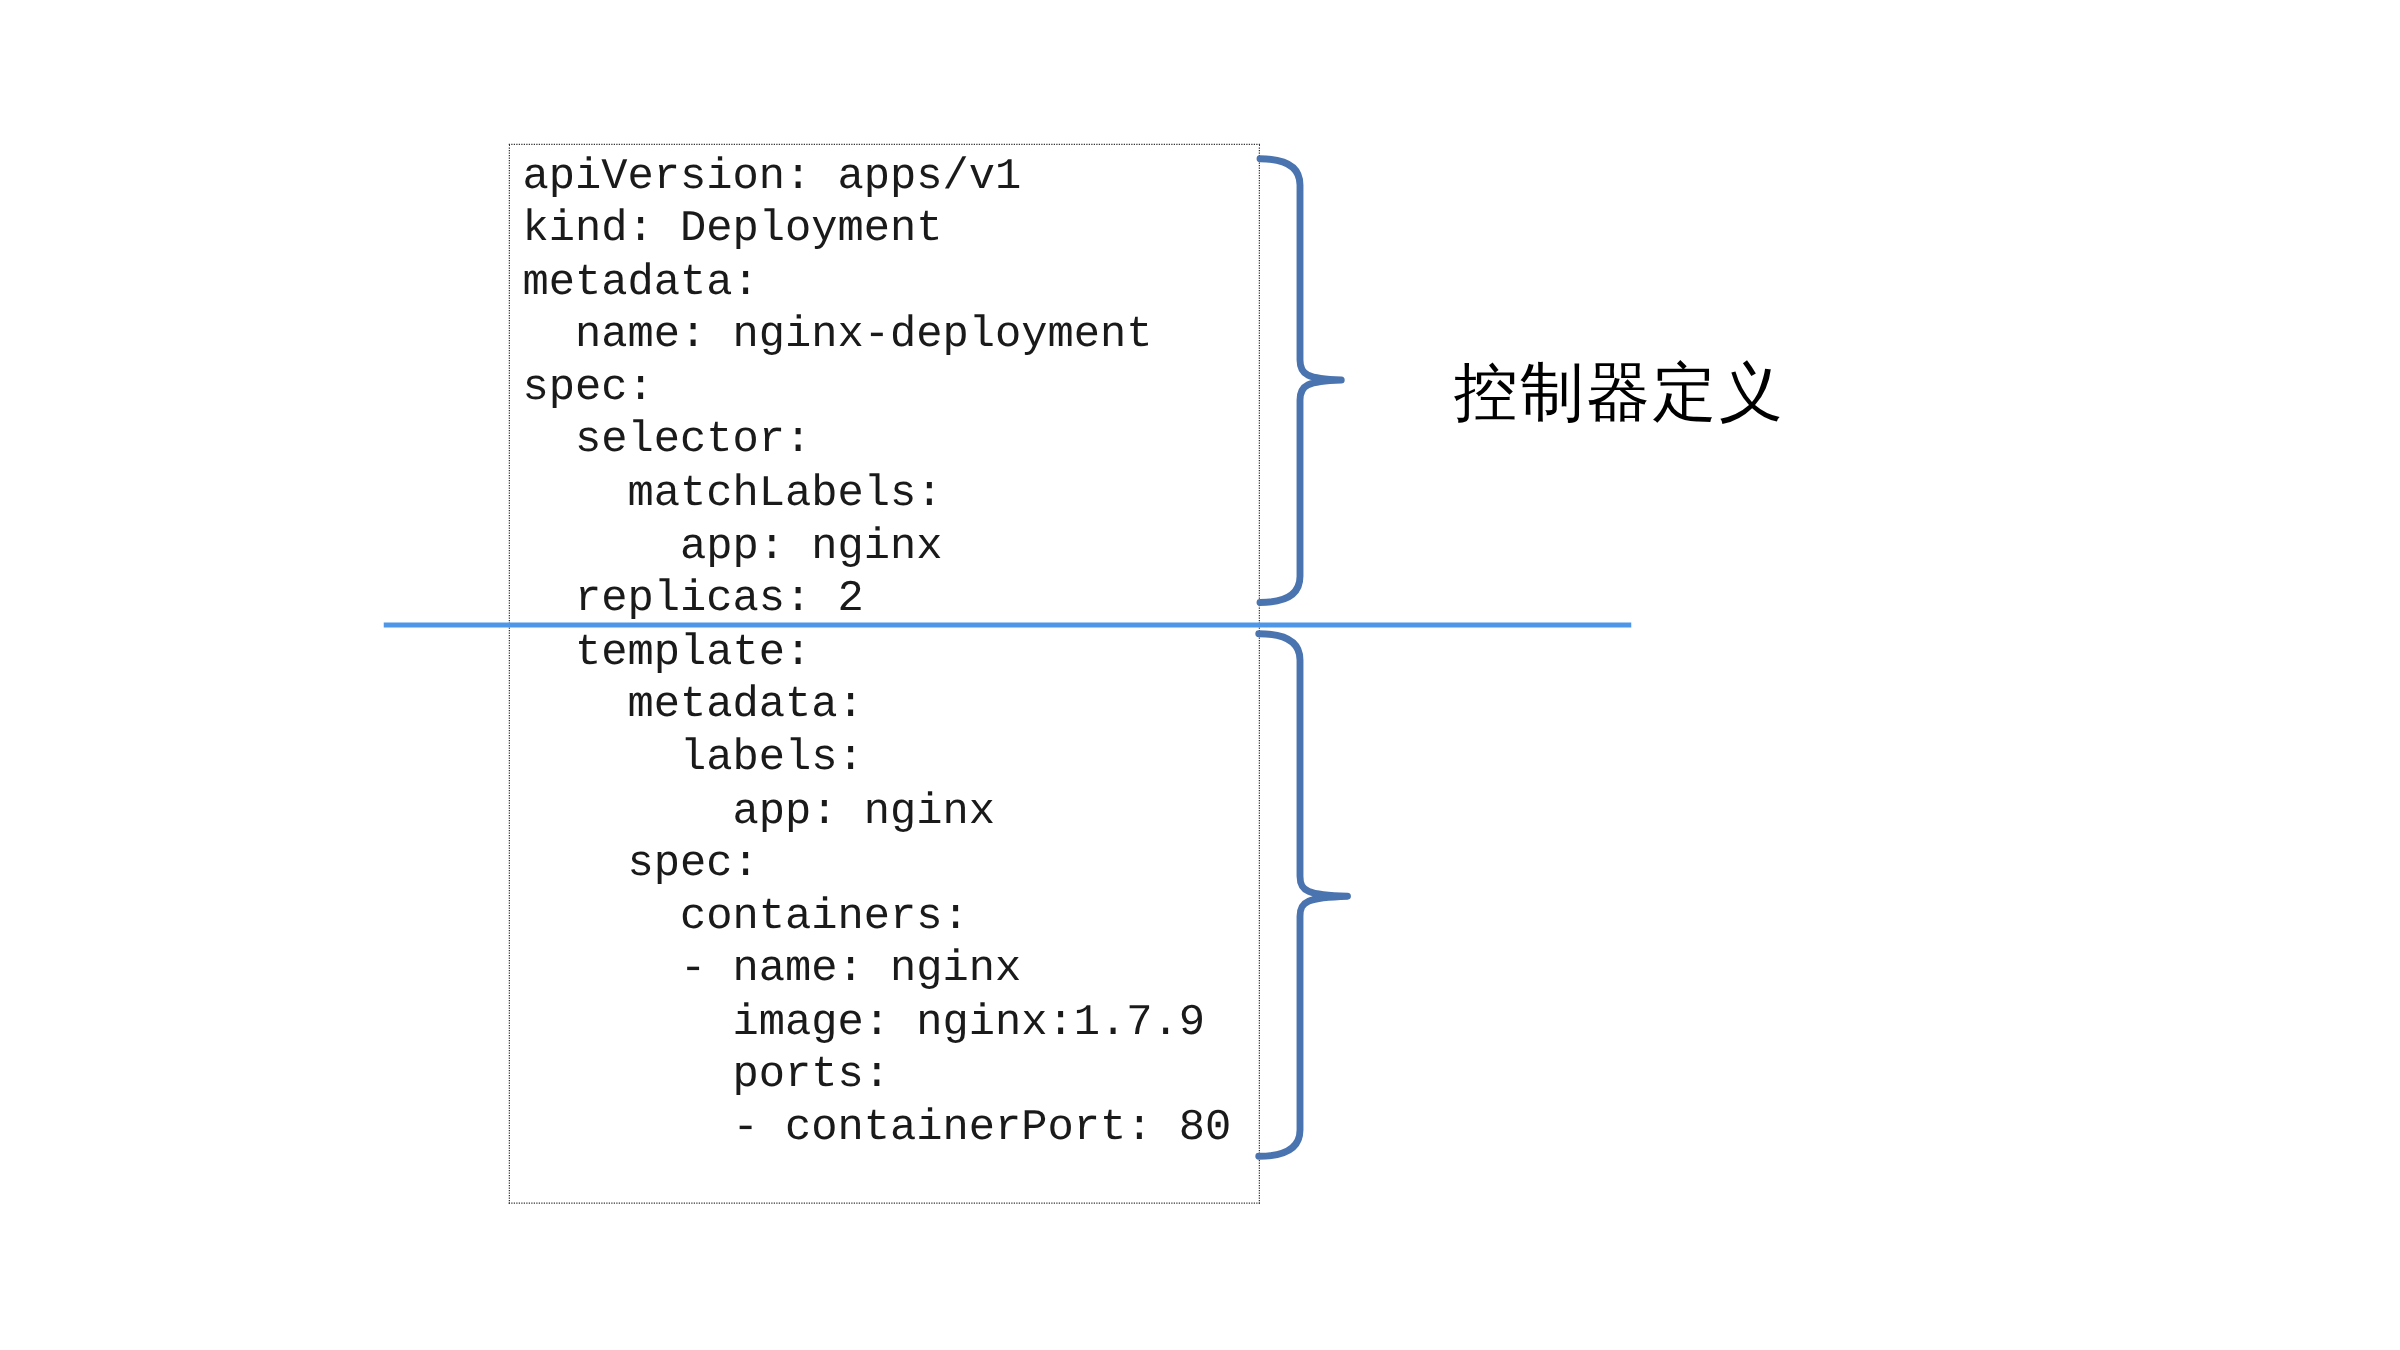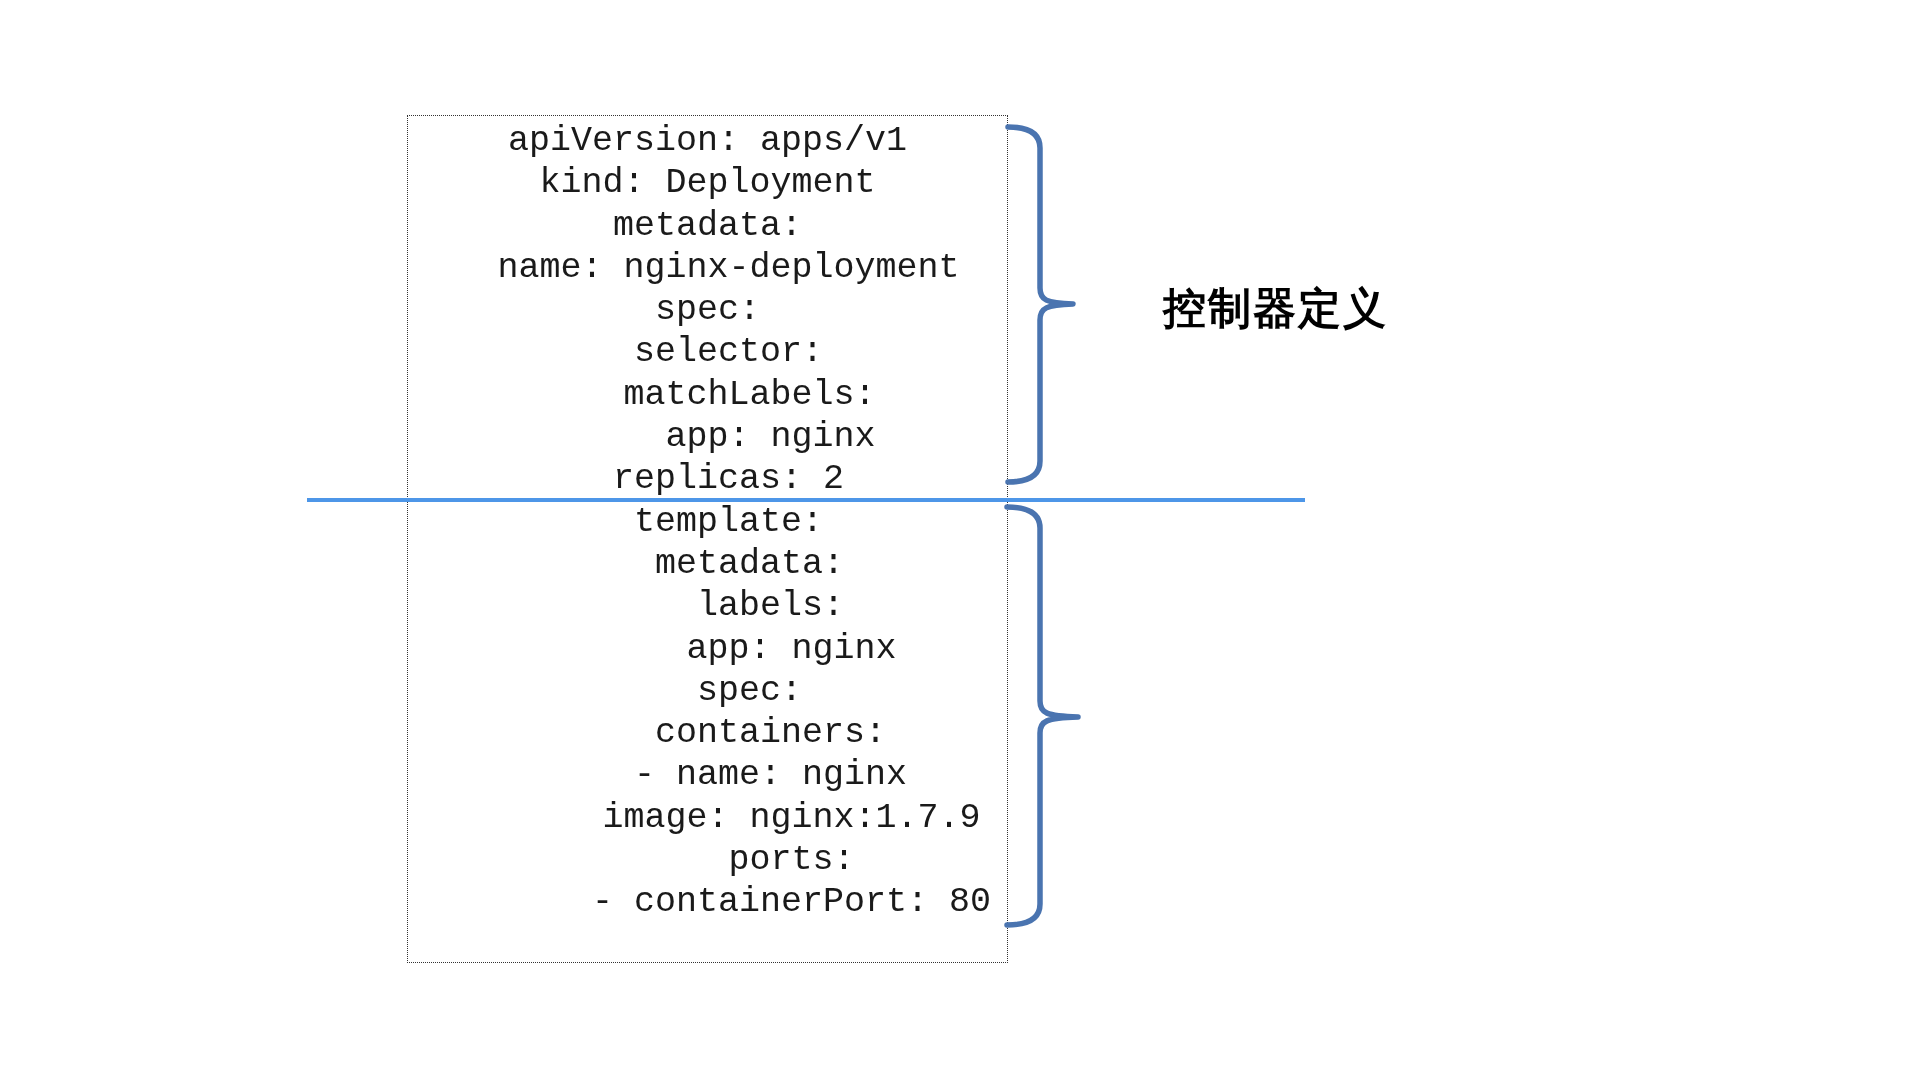--- a/index.html
+++ b/index.html
@@ -7,21 +7,20 @@
     padding: 0;
     background: #ffffff;
   }
   .canvas {
     position: relative;
     width: 1564px;
     height: 1080px;
     overflow: hidden;
     background: var(--color-background, #fff);
     font-family: "Liberation Sans", sans-serif;
-    text-align: center;
   }
   .yaml-box {
     position: absolute;
     left: 407px;
     top: 115px;
     width: 601px;
     height: 848px;
     border: 1px dotted var(--color-box-border, #333);
     box-sizing: border-box;
     background: transparent;
@@ -52,22 +51,22 @@
     stroke: var(--color-brace, #4a74b0);
     stroke-width: 5.5;
     stroke-linecap: round;
     stroke-linejoin: round;
   }
   .brace-1 { left: 1002px; top: 120px; }
   .brace-2 { left: 1002px; top: 500px; }
   .section-label {
     position: absolute;
     left: 1163px;
-    font-size: 43px;
-    font-weight: bold;
+    font-size: 51px;
+    font-weight: normal;
     color: var(--color-label-text, #000);
     letter-spacing: 2px;
     white-space: nowrap;
   }
   .label-1 { top: 280px; }
   .label-2 { top: 695px; }
 </style>
 </head>
 <body>
 

